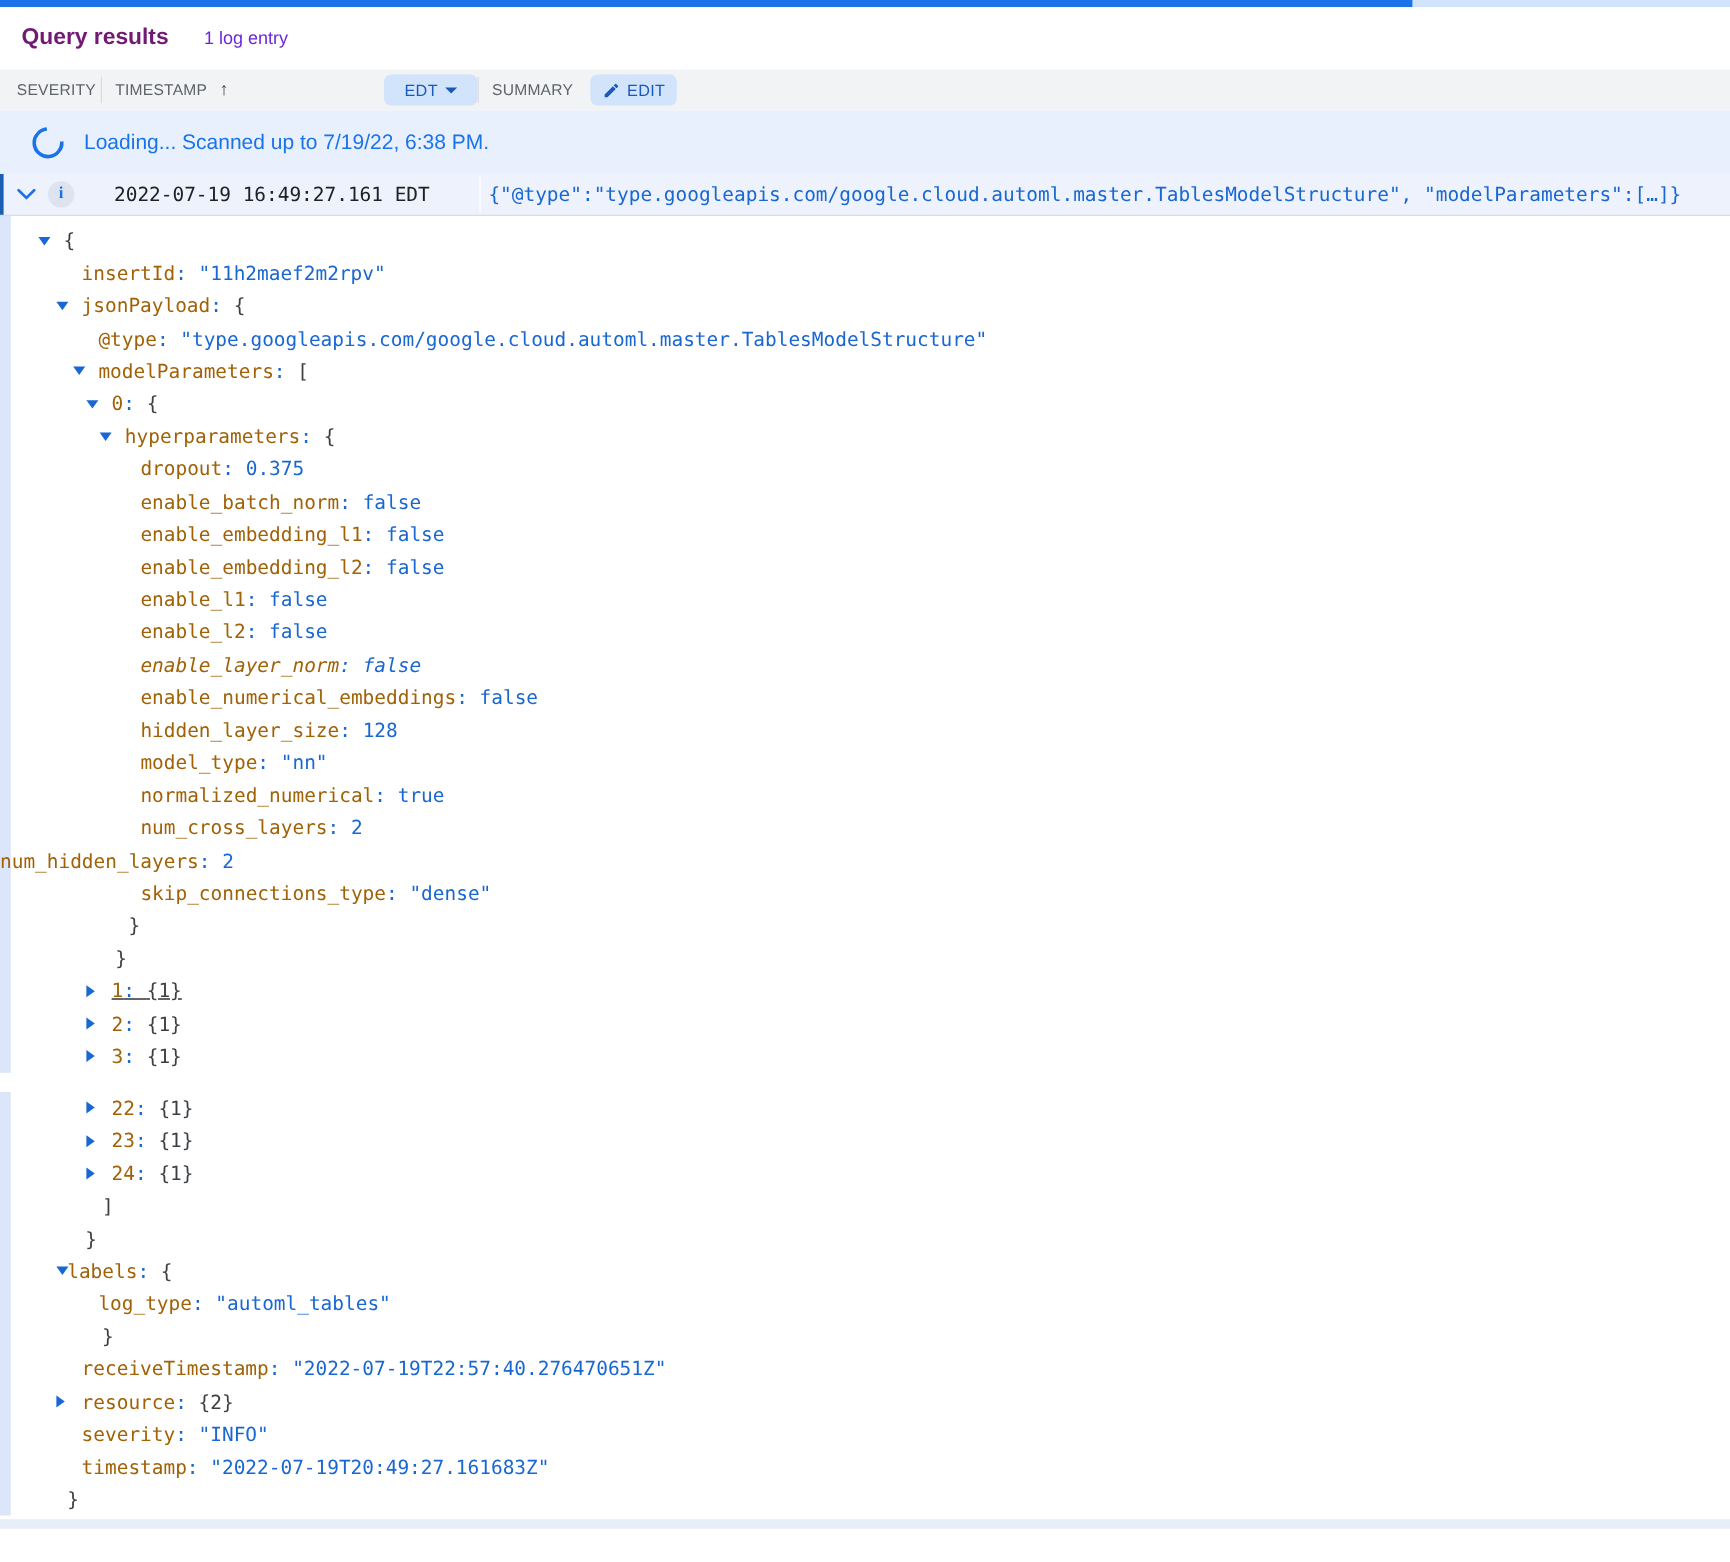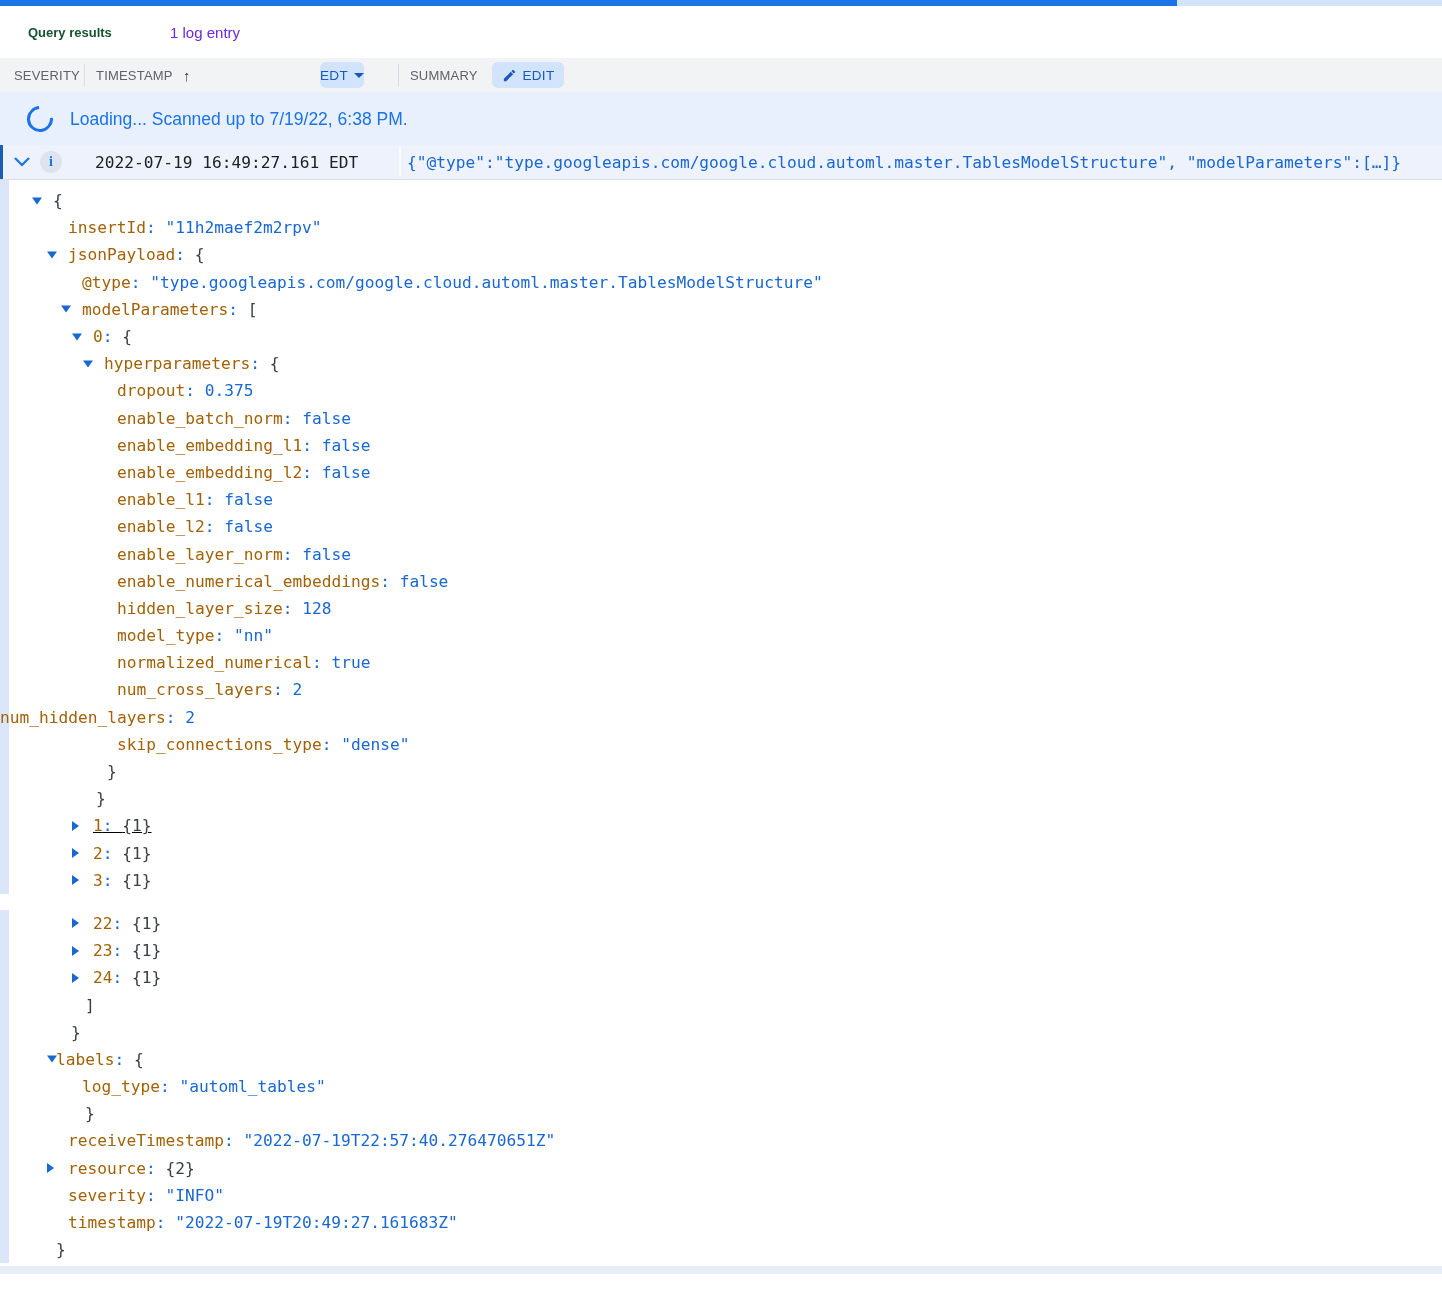--- a/index.html
+++ b/index.html
@@ -5,22 +5,22 @@
   html,body{margin:0;padding:0;background:#fff;}
   body{width:1442px;height:1302px;overflow:hidden;position:relative;
        font-family:"Liberation Sans",sans-serif;-webkit-font-smoothing:antialiased;}
 
   
   .progress{height:6px;width:100%;background:#d2e3fc;position:relative;}
   .progress .fill{position:absolute;left:0;top:0;bottom:0;background:#1a73e8;}
 
   
   .header{height:52px;position:relative;background:#fff;}
-  .title{position:absolute;left:28px;top:50%;transform:translateY(-50%);
-         font-size:13px;font-weight:bold;color:#14532d;}
+  .title{position:absolute;left:18px;top:50%;transform:translateY(-50%);
+         font-size:19px;font-weight:bold;color:#701a75;}
   .count{position:absolute;left:170px;top:50%;transform:translateY(-50%);
          font-size:15px;color:#6d28d9;}
 
   
   .toolbar{height:34px;background:#f1f3f4;position:relative;}
   .col-label{position:absolute;top:50%;transform:translateY(-50%);
              font-size:13px;color:#5f6368;letter-spacing:.2px;}
   .vdiv{position:absolute;top:6px;bottom:6px;width:1px;background:#dadce0;}
   .sort-arrow{position:absolute;left:183px;top:50%;transform:translateY(-50%);
               font-size:15px;color:#3c4043;}
@@ -84,21 +84,21 @@
 <div class="header">
   <span class="title">Query results</span>
   <span class="count">1 log entry</span>
 </div>
 
 <div class="toolbar">
   <span class="col-label" style="left:14px">SEVERITY</span>
   <span class="vdiv" style="left:84px"></span>
   <span class="col-label" style="left:96px">TIMESTAMP</span>
   <span class="sort-arrow">↑</span>
-  <div class="chip" style="left:320px;width:44px">
+  <div class="chip" style="left:320px;width:78px">
     <span>EDT</span>
     <span class="chip-caret"></span>
   </div>
   <span class="vdiv" style="left:398px"></span>
   <span class="col-label" style="left:410px">SUMMARY</span>
   <div class="chip" style="left:492px;width:72px">
     <span style="display:flex">
       <svg viewBox="0 0 24 24" width="15" height="15" fill="#185abc">
         <path d="M3 17.25V21h3.75L17.81 9.94l-3.75-3.75L3 17.25zM20.71 7.04a1 1 0 0 0 0-1.41l-2.34-2.34a1 1 0 0 0-1.41 0l-1.83 1.83 3.75 3.75 1.83-1.83z"></path>
       </svg>
@@ -133,21 +133,21 @@
       <div class="jline"><span style="padding-left: 82px;"><span class="jkey">@type</span><span class="jcolon">: </span><span class="jval">"type.googleapis.com/google.cloud.automl.master.TablesModelStructure"</span></span></div>
       <div class="jline"><span class="tri tri-d" style="left: 61px;"></span><span style="padding-left: 82px;"><span class="jkey">modelParameters</span><span class="jcolon">: </span><span class="jpunct">[</span></span></div>
       <div class="jline"><span class="tri tri-d" style="left: 72px;"></span><span style="padding-left: 93px;"><span class="jkey">0</span><span class="jcolon">: </span><span class="jpunct">{</span></span></div>
       <div class="jline"><span class="tri tri-d" style="left: 83px;"></span><span style="padding-left: 104px;"><span class="jkey">hyperparameters</span><span class="jcolon">: </span><span class="jpunct">{</span></span></div>
       <div class="jline"><span style="padding-left: 117px;"><span class="jkey">dropout</span><span class="jcolon">: </span><span class="jval">0.375</span></span></div>
       <div class="jline"><span style="padding-left: 117px;"><span class="jkey">enable_batch_norm</span><span class="jcolon">: </span><span class="jval">false</span></span></div>
       <div class="jline"><span style="padding-left: 117px;"><span class="jkey">enable_embedding_l1</span><span class="jcolon">: </span><span class="jval">false</span></span></div>
       <div class="jline"><span style="padding-left: 117px;"><span class="jkey">enable_embedding_l2</span><span class="jcolon">: </span><span class="jval">false</span></span></div>
       <div class="jline"><span style="padding-left: 117px;"><span class="jkey">enable_l1</span><span class="jcolon">: </span><span class="jval">false</span></span></div>
       <div class="jline"><span style="padding-left: 117px;"><span class="jkey">enable_l2</span><span class="jcolon">: </span><span class="jval">false</span></span></div>
-      <div class="jline"><span style="padding-left: 117px;"><span class="jkey">enable_layer_norm</span><span class="jcolon">: </span><span class="jval">false</span></span></div>
+      <div class="jline"><span style="padding-left: 117px; font-style: italic;"><span class="jkey">enable_layer_norm</span><span class="jcolon">: </span><span class="jval">false</span></span></div>
       <div class="jline"><span style="padding-left: 117px;"><span class="jkey">enable_numerical_embeddings</span><span class="jcolon">: </span><span class="jval">false</span></span></div>
       <div class="jline"><span style="padding-left: 117px;"><span class="jkey">hidden_layer_size</span><span class="jcolon">: </span><span class="jval">128</span></span></div>
       <div class="jline"><span style="padding-left: 117px;"><span class="jkey">model_type</span><span class="jcolon">: </span><span class="jval">"nn"</span></span></div>
       <div class="jline"><span style="padding-left: 117px;"><span class="jkey">normalized_numerical</span><span class="jcolon">: </span><span class="jval">true</span></span></div>
       <div class="jline"><span style="padding-left: 117px;"><span class="jkey">num_cross_layers</span><span class="jcolon">: </span><span class="jval">2</span></span></div>
       <div class="jline"><span style=""><span class="jkey">num_hidden_layers</span><span class="jcolon">: </span><span class="jval">2</span></span></div>
       <div class="jline"><span style="padding-left: 117px;"><span class="jkey">skip_connections_type</span><span class="jcolon">: </span><span class="jval">"dense"</span></span></div>
       <div class="jline"><span style="padding-left: 107px;"><span class="jpunct">}</span></span></div>
       <div class="jline"><span style="padding-left: 96px;"><span class="jpunct">}</span></span></div>
       <div class="jline"><span class="tri tri-r" style="left: 72px;"></span><span style="padding-left: 93px; text-decoration: underline;"><span class="jkey">1</span><span class="jcolon">: </span><span class="jpunct">{1}</span></span></div>

